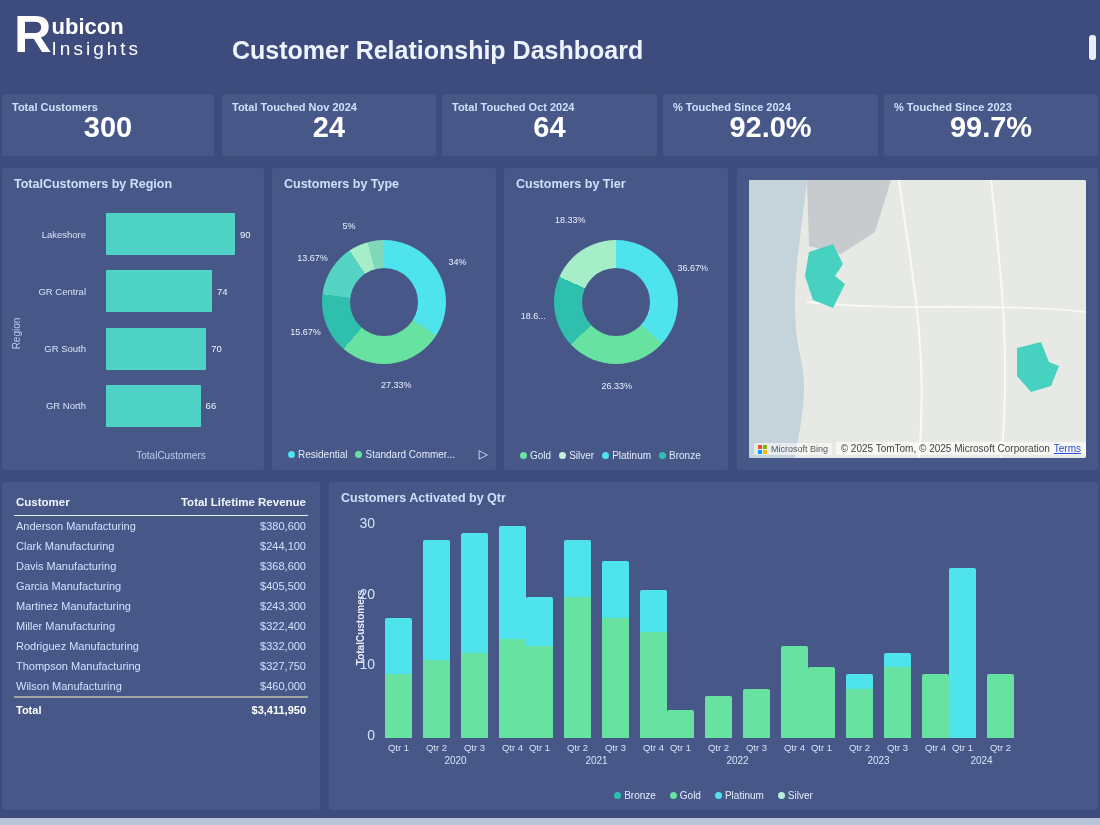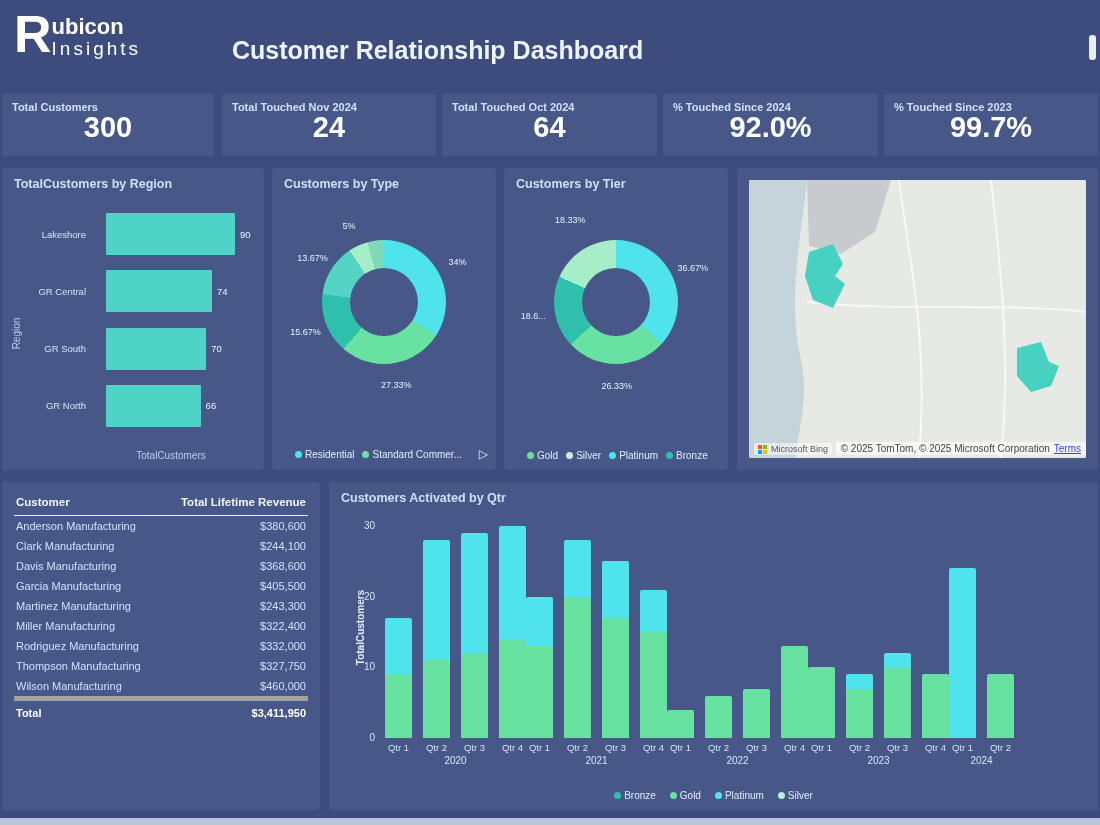--- a/index.html
+++ b/index.html
@@ -33,46 +33,46 @@
   .rtrack{flex:1;display:flex;align-items:center;}
   .rbar{height:42px;background:#4ed3c6;border-radius:1px;}
   .rval{font-size:9.5px;color:#eef4ff;margin-left:5px;}
   .region-ylab{position:absolute;left:-16px;top:160px;width:60px;text-align:center;transform:rotate(-90deg);font-size:10px;color:#b9cdf0;}
   .region-xlab{position:absolute;bottom:9px;left:84px;right:8px;text-align:center;font-size:10px;color:#b9cdf0;}
   
   .donut-wrap{position:absolute;top:46px;left:12px;width:200px;height:186px;}
   .donut{position:absolute;left:38px;top:26px;width:124px;height:124px;border-radius:50%;}
   .hole{position:absolute;left:50%;top:50%;width:68px;height:68px;margin:-34px 0 0 -34px;border-radius:50%;background:#475787;}
   .dlab{position:absolute;font-size:9px;color:#e9f1ff;transform:translate(-50%,-50%);white-space:nowrap;}
-  .legend{position:absolute;bottom:9px;left:23px;right:8px;display:flex;align-items:center;font-size:10px;color:#e2ecfc;}
+  .legend{position:absolute;bottom:9px;left:16px;right:8px;display:flex;align-items:center;font-size:10px;color:#e2ecfc;}
   .leg-items{display:flex;align-items:center;gap:8px;}
   .leg-item{display:flex;align-items:center;white-space:nowrap;}
   .dot{width:7px;height:7px;border-radius:50%;display:inline-block;margin-right:3px;flex:none;}
   .expand{margin-left:auto;color:#e6eefc;font-size:12px;cursor:pointer;}
   
   .map-inner{position:absolute;left:12px;top:12px;right:12px;bottom:12px;background:#bef264;border-radius:2px;overflow:hidden;}
   .map-attr-l{position:absolute;left:5px;bottom:3px;display:flex;align-items:center;gap:4px;font-size:9px;color:#555;background:rgba(255,255,255,.55);padding:1px 4px;border-radius:2px;}
   .ms-logo{display:grid;grid-template-columns:4px 4px;grid-template-rows:4px 4px;gap:1px;}
   .ms-logo span{display:block;}
   .map-attr-r{position:absolute;right:0;bottom:3px;font-size:10px;color:#444;background:rgba(255,255,255,.65);padding:1px 5px;}
   .terms{color:#2a4bd7;text-decoration:underline;margin-left:4px;cursor:pointer;}
   
   .card-table{left:2px;top:482px;width:318px;height:328px;}
   .card-stacked{left:329px;top:482px;width:769px;height:328px;}
   
   .tbl{position:absolute;left:12px;right:12px;top:10px;}
   table{width:100%;border-collapse:collapse;font-size:11px;}
   th{color:#f2f6ff;text-align:left;font-weight:bold;padding:4px 2px 7px;border-bottom:1px solid #e8eefc;font-size:11.5px;}
   th.num,td.num{text-align:right;}
   td{color:#cfe2ff;padding:4px 2px;}
-  tfoot td{border-top:5px solid #a3a3a3;font-weight:bold;color:#ffffff;padding-top:6px;}
+  tfoot td{border-top:2px solid #a3a3a3;font-weight:bold;color:#ffffff;padding-top:6px;}
   
   .stk-ylab{position:absolute;left:-24px;top:140px;width:110px;text-align:center;transform:rotate(-90deg);font-size:10px;font-weight:bold;color:#e6eefc;}
   .stk-ticks{position:absolute;left:28px;top:44px;width:18px;height:212px;}
-  .stk-ticks span{position:absolute;right:0;font-size:10px;color:#d6e2f8;}
+  .stk-ticks span{position:absolute;right:0;font-size:14px;color:#d6e2f8;}
   .stk-area{position:absolute;left:56px;top:44px;right:28px;display:flex;justify-content:flex-start;}
   .grp{display:flex;flex-direction:column;align-items:center;}
   .grp-bars{display:flex;gap:11px;align-items:flex-end;height:212px;}
   .bar-st{width:27px;display:flex;flex-direction:column-reverse;border-radius:2px 2px 0 0;overflow:hidden;}
   .grp-q{display:flex;gap:11px;margin-top:4px;}
   .qlab{width:27px;text-align:center;font-size:9.5px;color:#d6e2f8;white-space:nowrap;}
   .grp-year{font-size:10px;color:#d6e2f8;margin-top:2px;}
   .stk-legend{position:absolute;bottom:9px;left:0;right:0;display:flex;justify-content:center;align-items:center;gap:14px;font-size:10px;color:#e2ecfc;}
   .bottom-bar{position:absolute;left:0;bottom:0;width:100%;height:7px;background:#b9c5d9;}
 </style>

